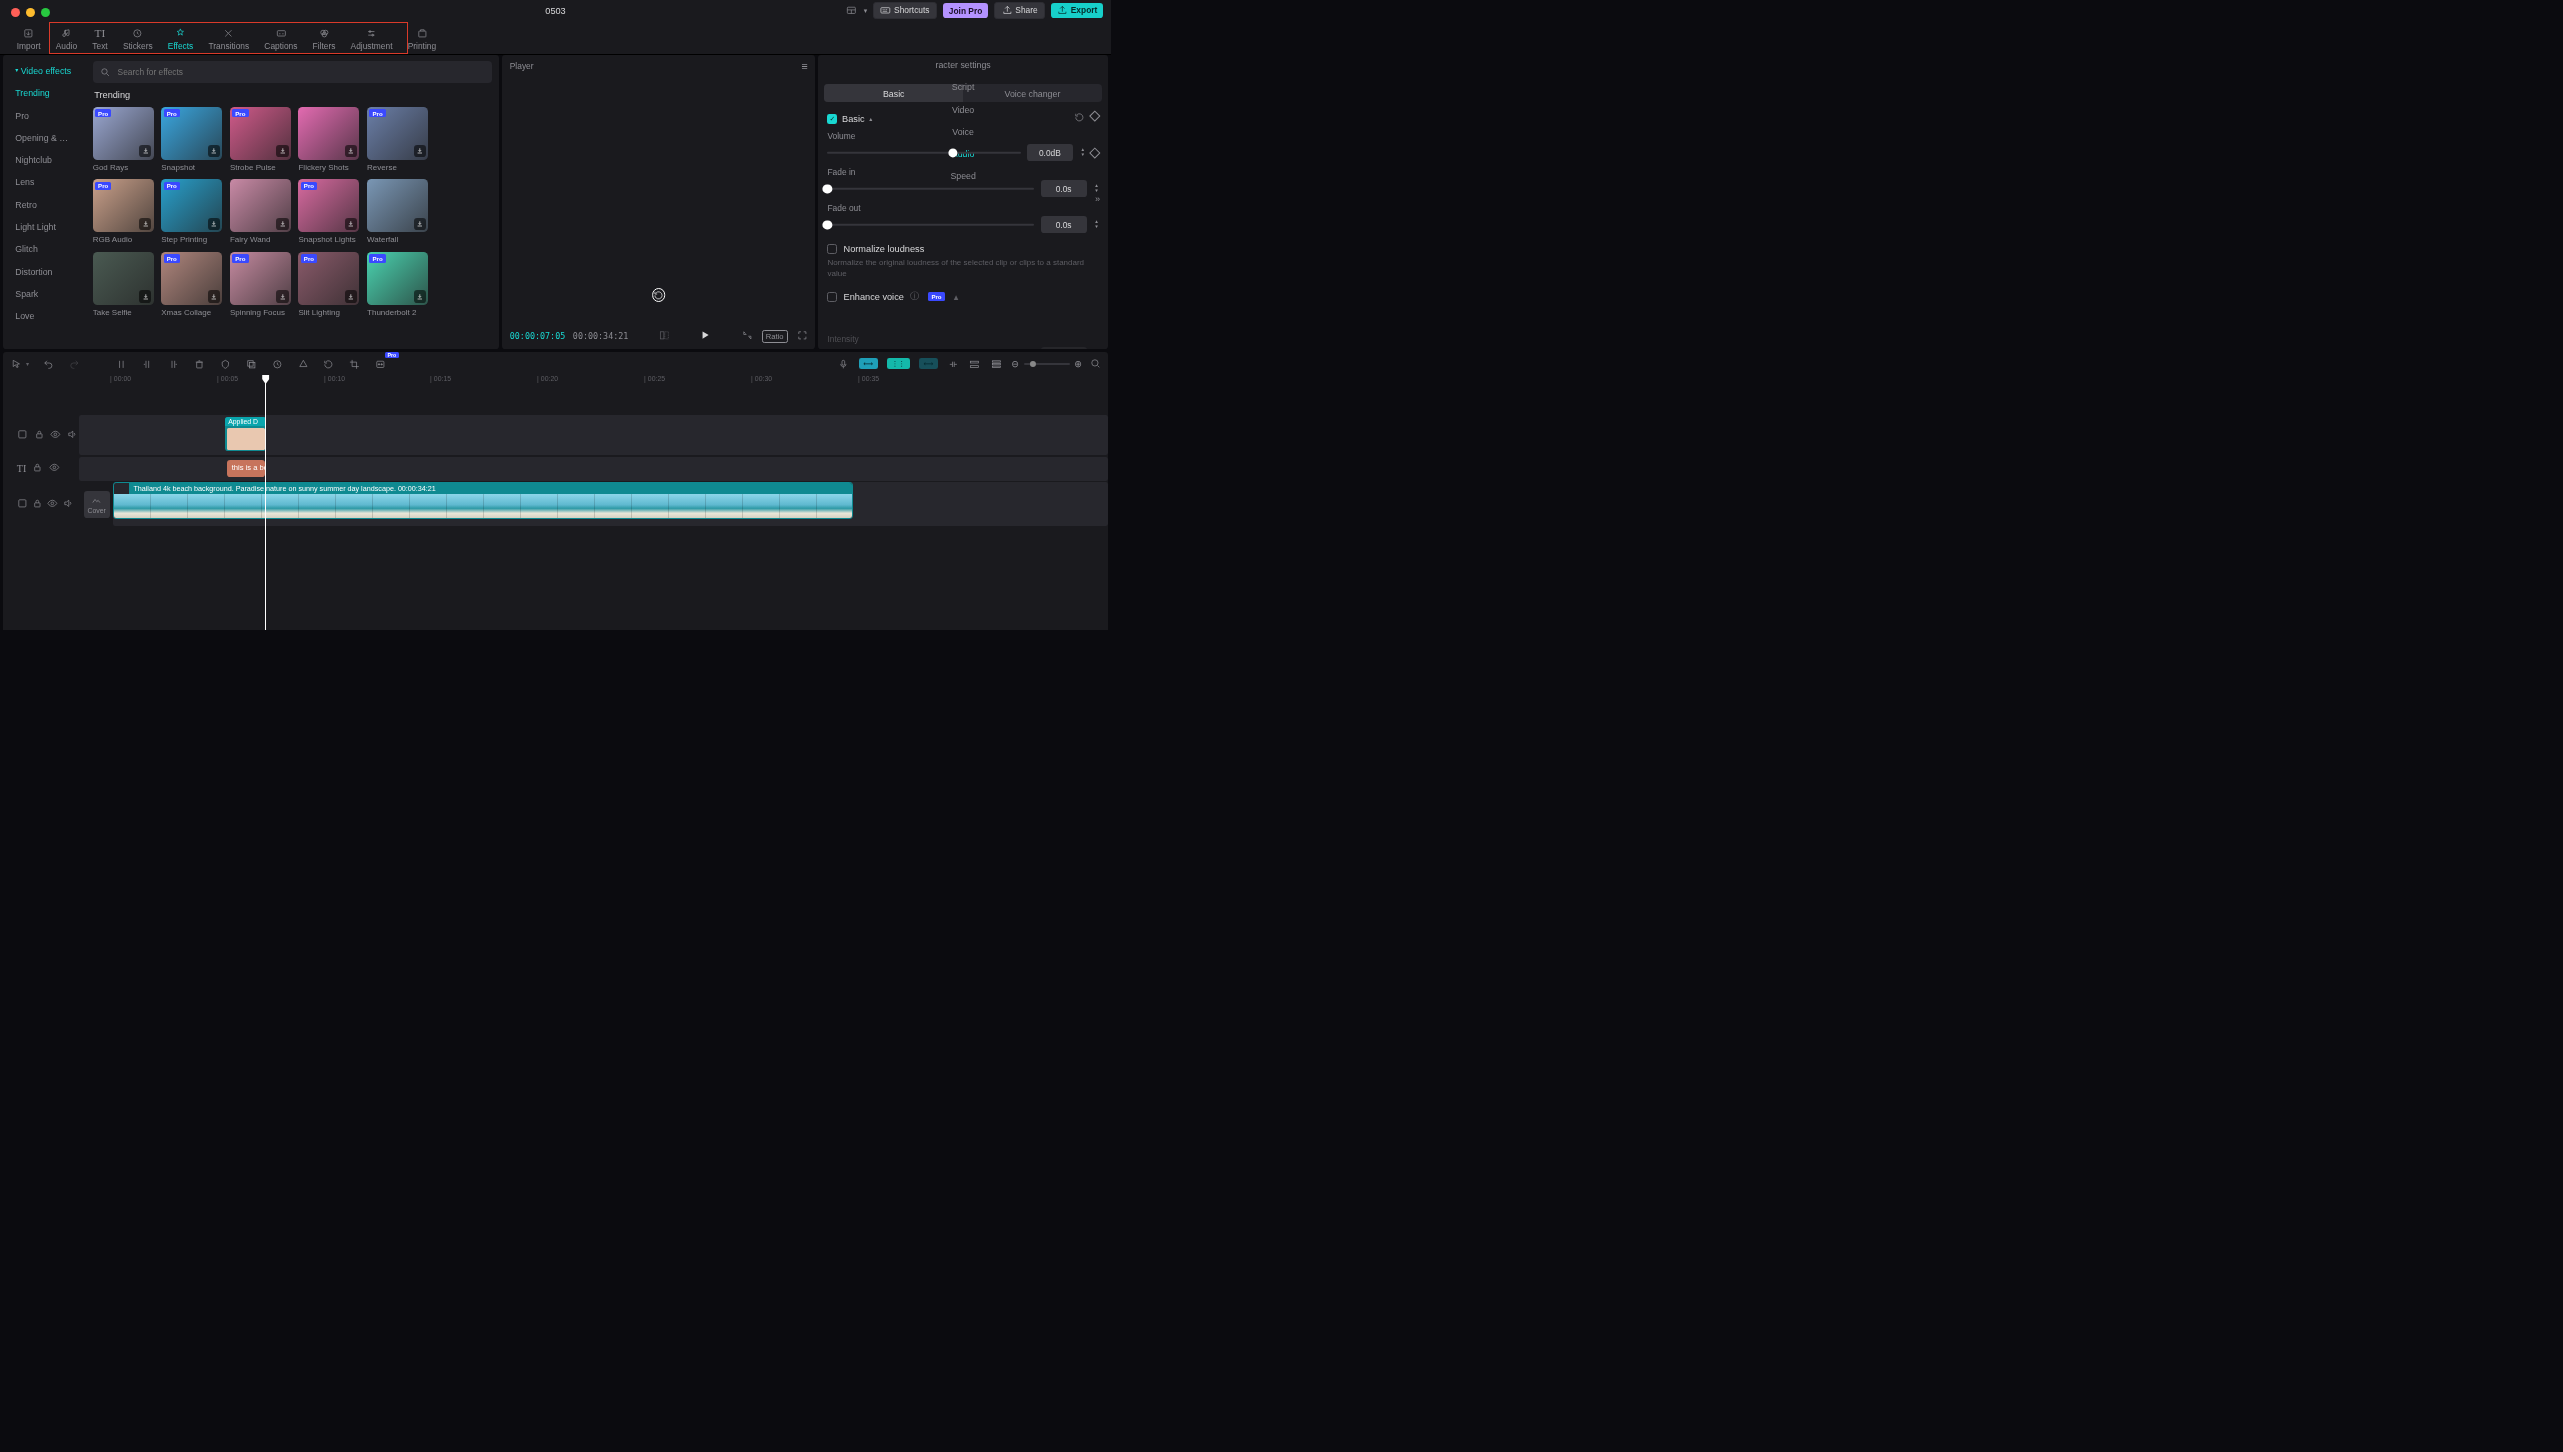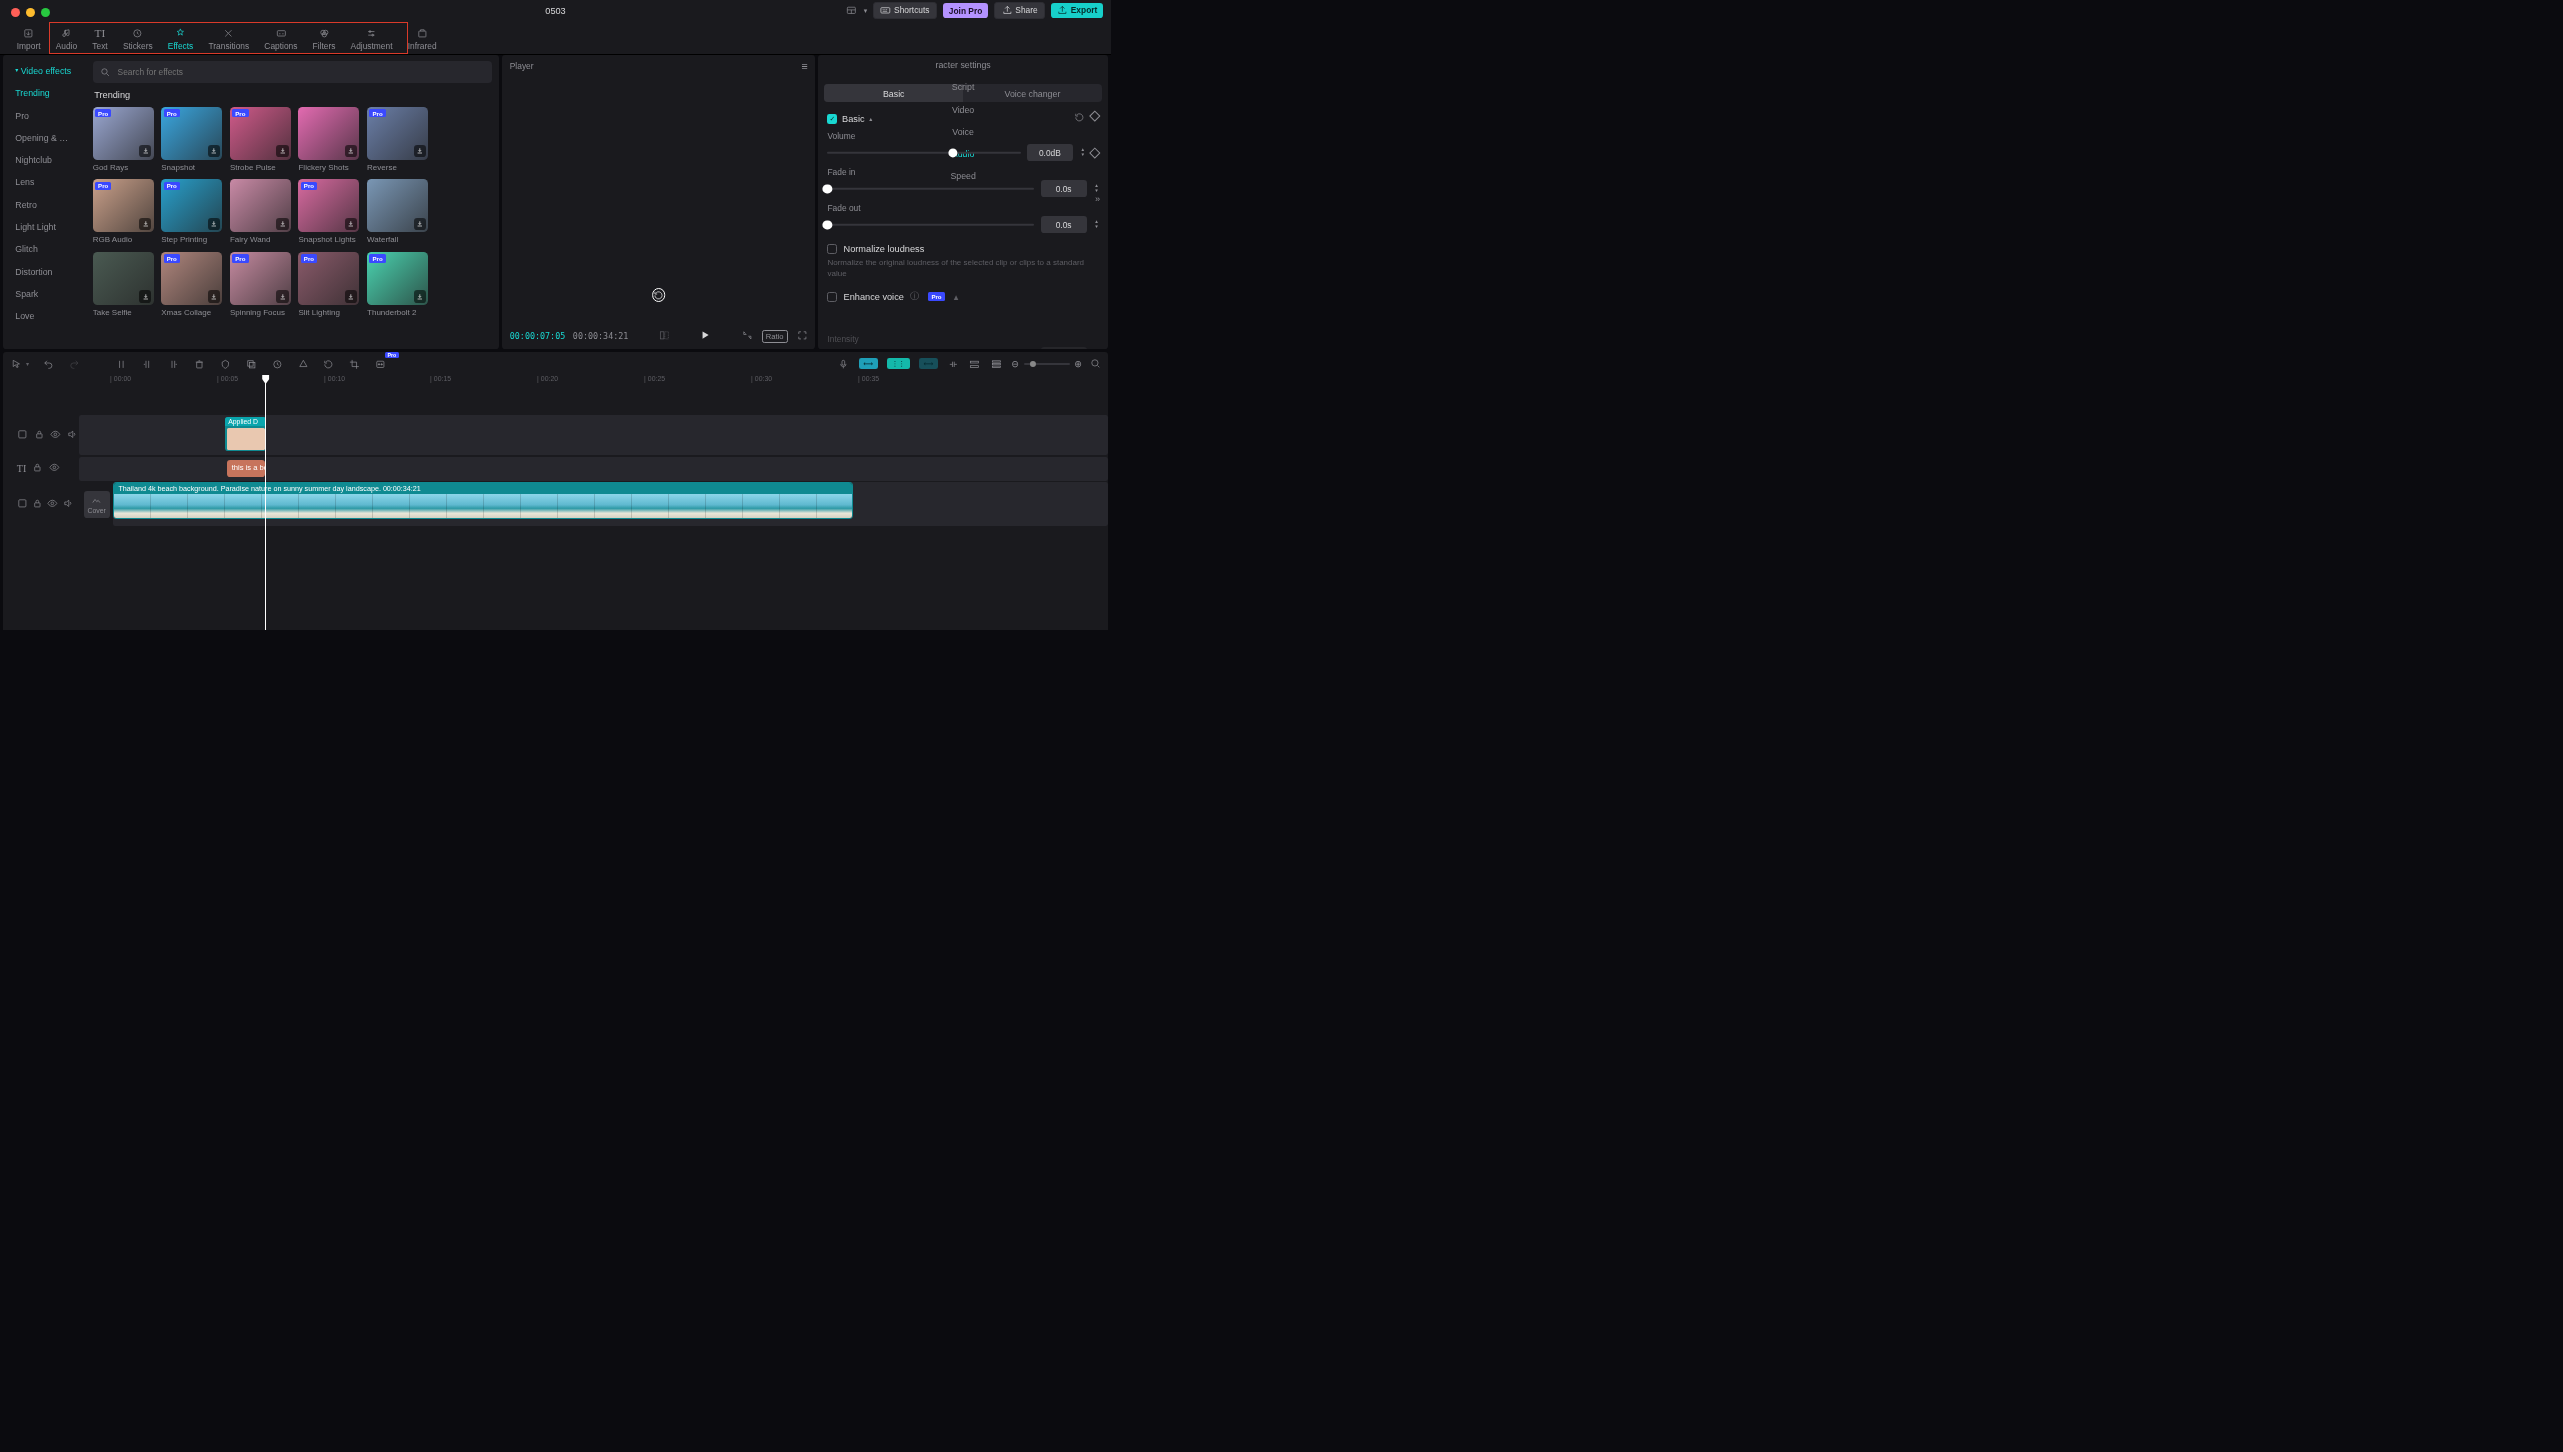--- a/index.html
+++ b/index.html
@@ -136,21 +136,21 @@
   .track.tall { height:38px;}
   .track.short { height:24.4px;}
   .track-head { width:76px; display:flex; align-items:center; gap:6.1px; padding-left:13.7px; color:var(--text-dim);}
   .track-body { flex:1; position:relative; height:100%; background:var(--bg-panel-light); border-radius:2.3px;}
   .cover-btn { width:26px; height:27.5px; background:var(--bg-panel-lighter); border-radius:3.1px; display:flex; flex-direction:column; align-items:center; justify-content:center; gap:1.5px; color:var(--text-dim); font-size:6.9px; margin-left:4.6px;}
   .clip-effect { position:absolute; top:2.3px; height:34px; width:41px; background:#0f8a91; border-radius:3.1px; overflow:hidden;}
   .clip-effect .lbl { position:absolute; top:0; left:0; right:0; background:#0aa6ae; color:#fff; font-size:6.9px; padding:0.8px 3.1px; white-space:nowrap; overflow:hidden;}
   .clip-effect .thumb { position:absolute; top:10.7px; left:1.5px; right:1.5px; bottom:1.5px; background:#e9c8b0; border-radius:1.5px;}
   .clip-text { position:absolute; top:3.8px; height:17px; border-radius:3.1px; background:#c7745c; color:#fff; font-size:7.6px; padding:2.3px 4.6px; white-space:nowrap; overflow:hidden;}
   .clip-video { position:absolute; top:0; height:37px; border-radius:3.1px; overflow:hidden; border:0.8px solid #0f8a91;}
-  .clip-video .title { position:absolute; top:0; left:0; right:0; background:#0f8a91; color:#fff; font-size:7.2px; padding:0.8px 4.6px; white-space:nowrap; overflow:hidden;}
+  .clip-video .title { position:absolute; top:0; left:15px; right:0; background:#0f8a91; color:#fff; font-size:7.2px; padding:0.8px 4.6px; white-space:nowrap; overflow:hidden;}
   .clip-video .strip { display:flex; height:100%; padding-top:10.7px;}
   .clip-video .strip div { flex:0 0 37px; height:100%; background:linear-gradient(#8cd6e9 0%, #5fb9d0 45%, #2f9aa7 60%, #e8e6d8 80%, #d5d1c2 100%); border-right:0.8px solid rgba(0,0,0,.15);}
   .clip-video .audio-wave { position:absolute; left:0; right:0; bottom:-6.1px; height:6.1px; background:#0a5f64;}
   .ico { width:10.7px; height:10.7px; stroke:currentColor; fill:none; stroke-width:1.6;}
 </style>
 </head>
 <body>
 
 <div class="traffic">
   <span class="tl-close"></span>
@@ -271,21 +271,21 @@
       </div>
       <span>Adjustment</span>
     </div>
     <div class="tool-item">
       <div class="tool-icon">
         <svg class="ico" viewBox="0 0 24 24">
           <rect x="4" y="7" width="16" height="13" rx="1"></rect>
           <path d="M8 7V4h8v3"></path>
         </svg>
       </div>
-      <span>Infrared</span>
+      <span>Printing</span>
     </div>
   </div>
 <div class="highlight-box"></div>
 
 <div class="cols">
 
   <div class="lib">
     <div class="lib-tabs" id="lib-cats">
       <div class="lib-tab header">
         <span>Video effects</span>

